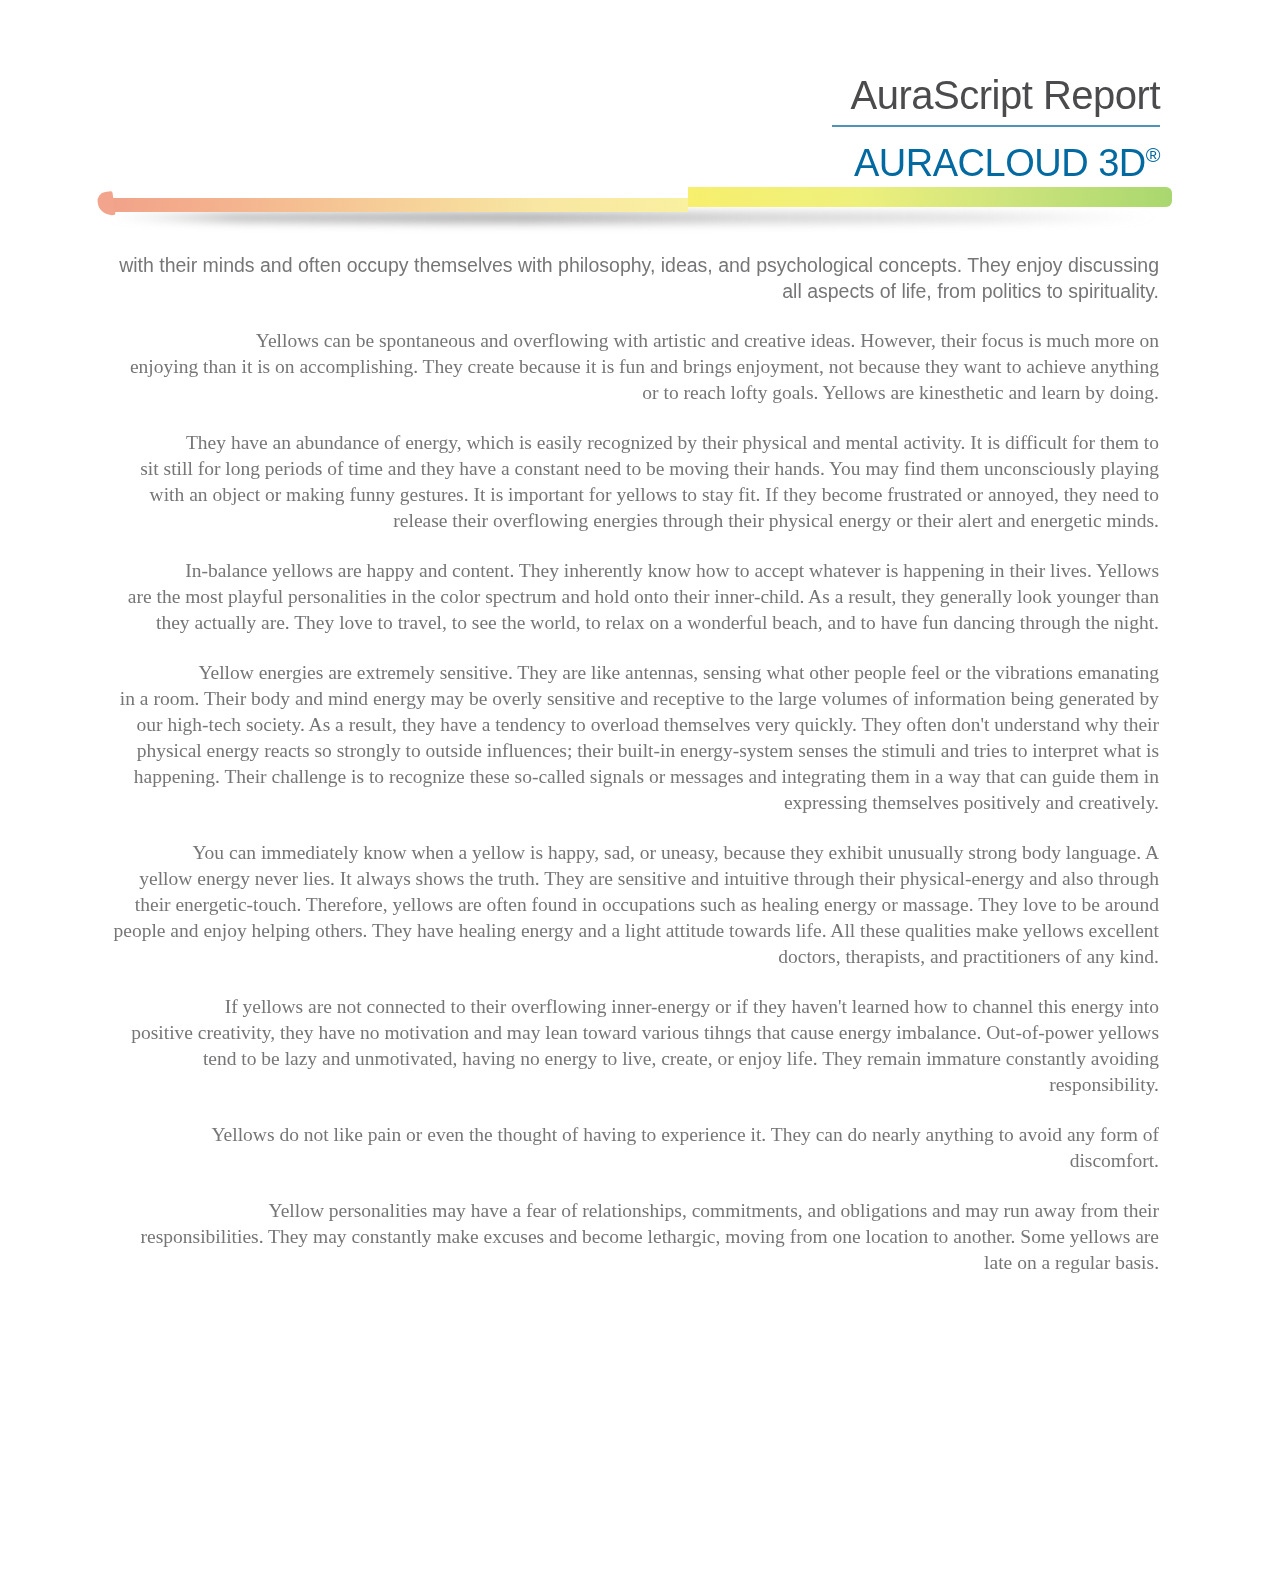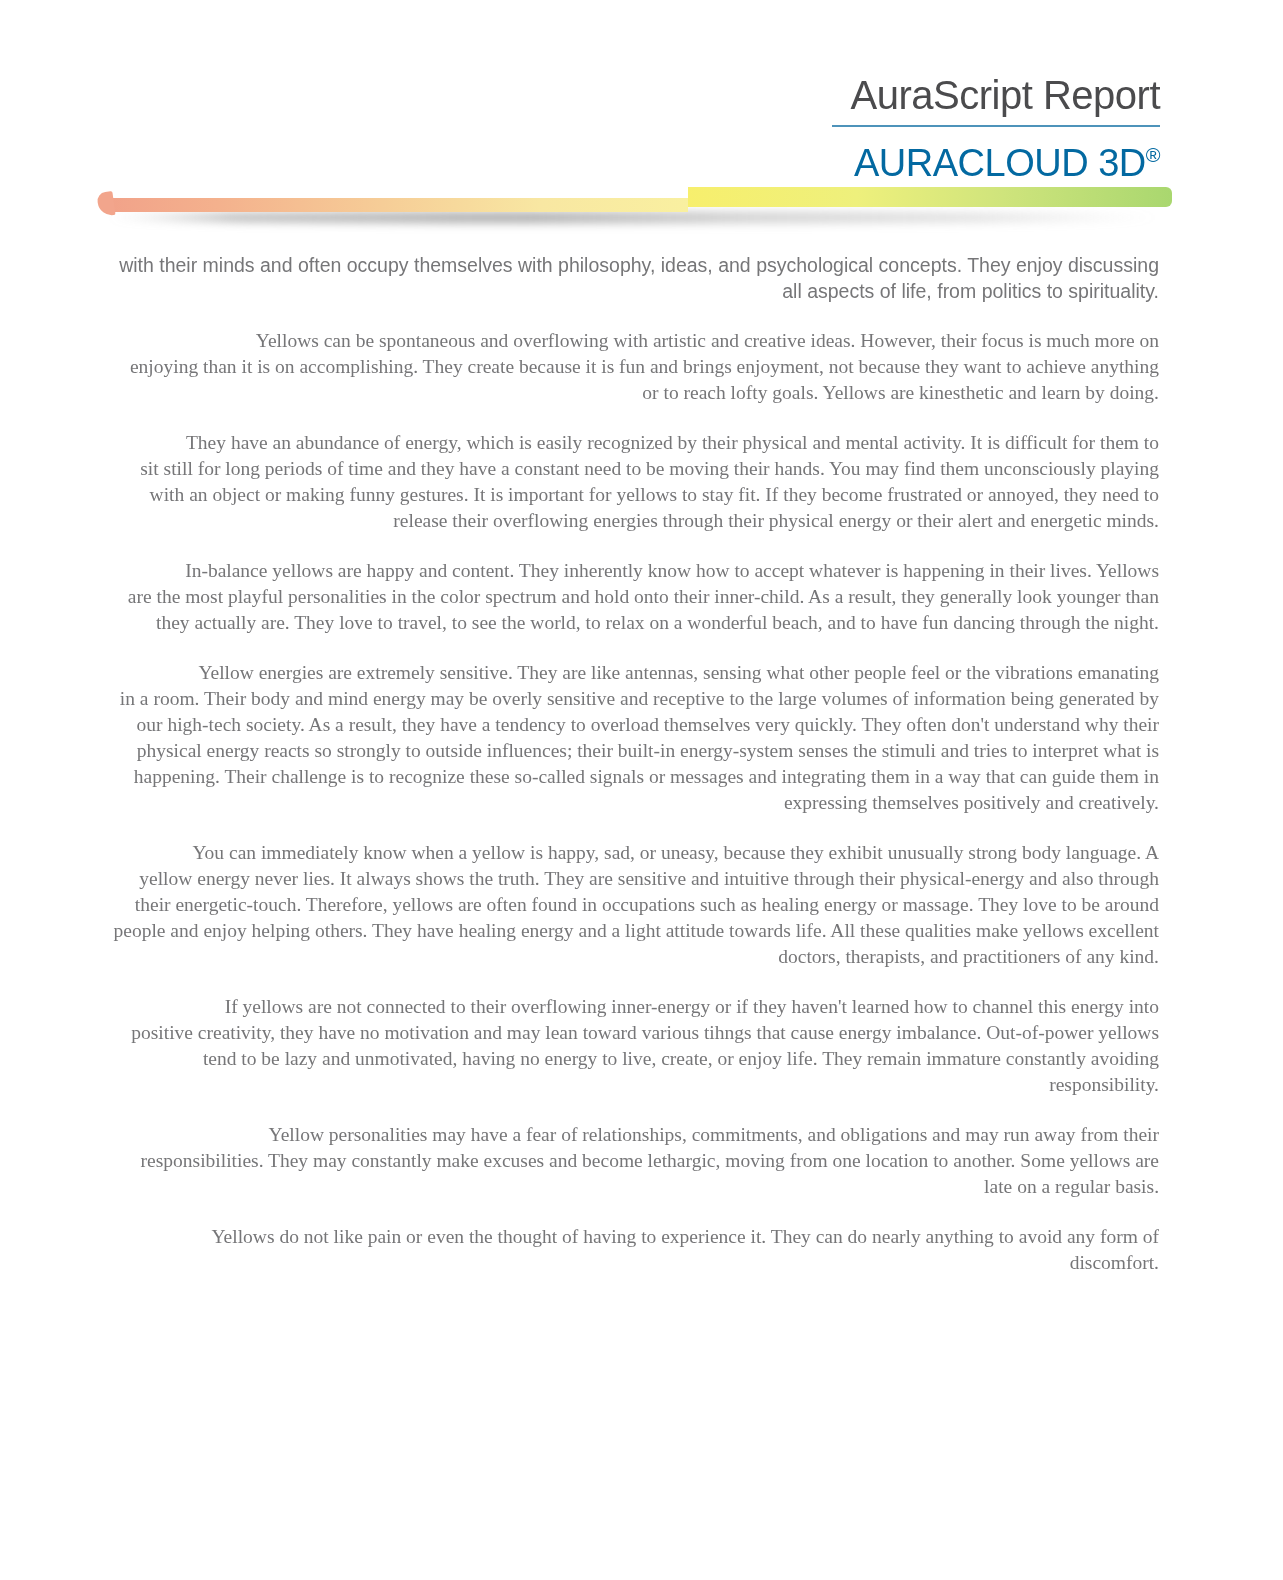--- a/index.html
+++ b/index.html
@@ -144,17 +144,17 @@
   </div>
 
   <main class="document-body">
     <p>with their minds and often occupy themselves with philosophy, ideas, and psychological concepts. They enjoy discussing all aspects of life, from politics to spirituality.</p>
     <p class="indent">Yellows can be spontaneous and overflowing with artistic and creative ideas. However, their focus is much more on enjoying than it is on accomplishing. They create because it is fun and brings enjoyment, not because they want to achieve anything or to reach lofty goals. Yellows are kinesthetic and learn by doing.</p>
     <p class="indent">They have an abundance of energy, which is easily recognized by their physical and mental activity. It is difficult for them to sit still for long periods of time and they have a constant need to be moving their hands. You may find them unconsciously playing with an object or making funny gestures. It is important for yellows to stay fit. If they become frustrated or annoyed, they need to release their overflowing energies through their physical energy or their alert and energetic minds.</p>
     <p class="indent">In-balance yellows are happy and content. They inherently know how to accept whatever is happening in their lives. Yellows are the most playful personalities in the color spectrum and hold onto their inner-child. As a result, they generally look younger than they actually are. They love to travel, to see the world, to relax on a wonderful beach, and to have fun dancing through the night.</p>
     <p class="indent">Yellow energies are extremely sensitive. They are like antennas, sensing what other people feel or the vibrations emanating in a room. Their body and mind energy may be overly sensitive and receptive to the large volumes of information being generated by our high-tech society. As a result, they have a tendency to overload themselves very quickly. They often don't understand why their physical energy reacts so strongly to outside influences; their built-in energy-system senses the stimuli and tries to interpret what is happening. Their challenge is to recognize these so-called signals or messages and integrating them in a way that can guide them in expressing themselves positively and creatively.</p>
     <p class="indent">You can immediately know when a yellow is happy, sad, or uneasy, because they exhibit unusually strong body language. A yellow energy never lies. It always shows the truth. They are sensitive and intuitive through their physical-energy and also through their energetic-touch. Therefore, yellows are often found in occupations such as healing energy or massage. They love to be around people and enjoy helping others. They have healing energy and a light attitude towards life. All these qualities make yellows excellent doctors, therapists, and practitioners of any kind.</p>
     <p class="indent">If yellows are not connected to their overflowing inner-energy or if they haven't learned how to channel this energy into positive creativity, they have no motivation and may lean toward various tihngs that cause energy imbalance. Out-of-power yellows tend to be lazy and unmotivated, having no energy to live, create, or enjoy life. They remain immature constantly avoiding responsibility.</p>
+    <p class="indent">Yellows do not like pain or even the thought of having to experience it. They can do nearly anything to avoid any form of discomfort.</p>
     <p class="indent">Yellow personalities may have a fear of relationships, commitments, and obligations and may run away from their responsibilities. They may constantly make excuses and become lethargic, moving from one location to another. Some yellows are late on a regular basis.</p>
-    <p class="indent">Yellows do not like pain or even the thought of having to experience it. They can do nearly anything to avoid any form of discomfort.</p>
   </main>
 
 </div>
 
 </body></html>

